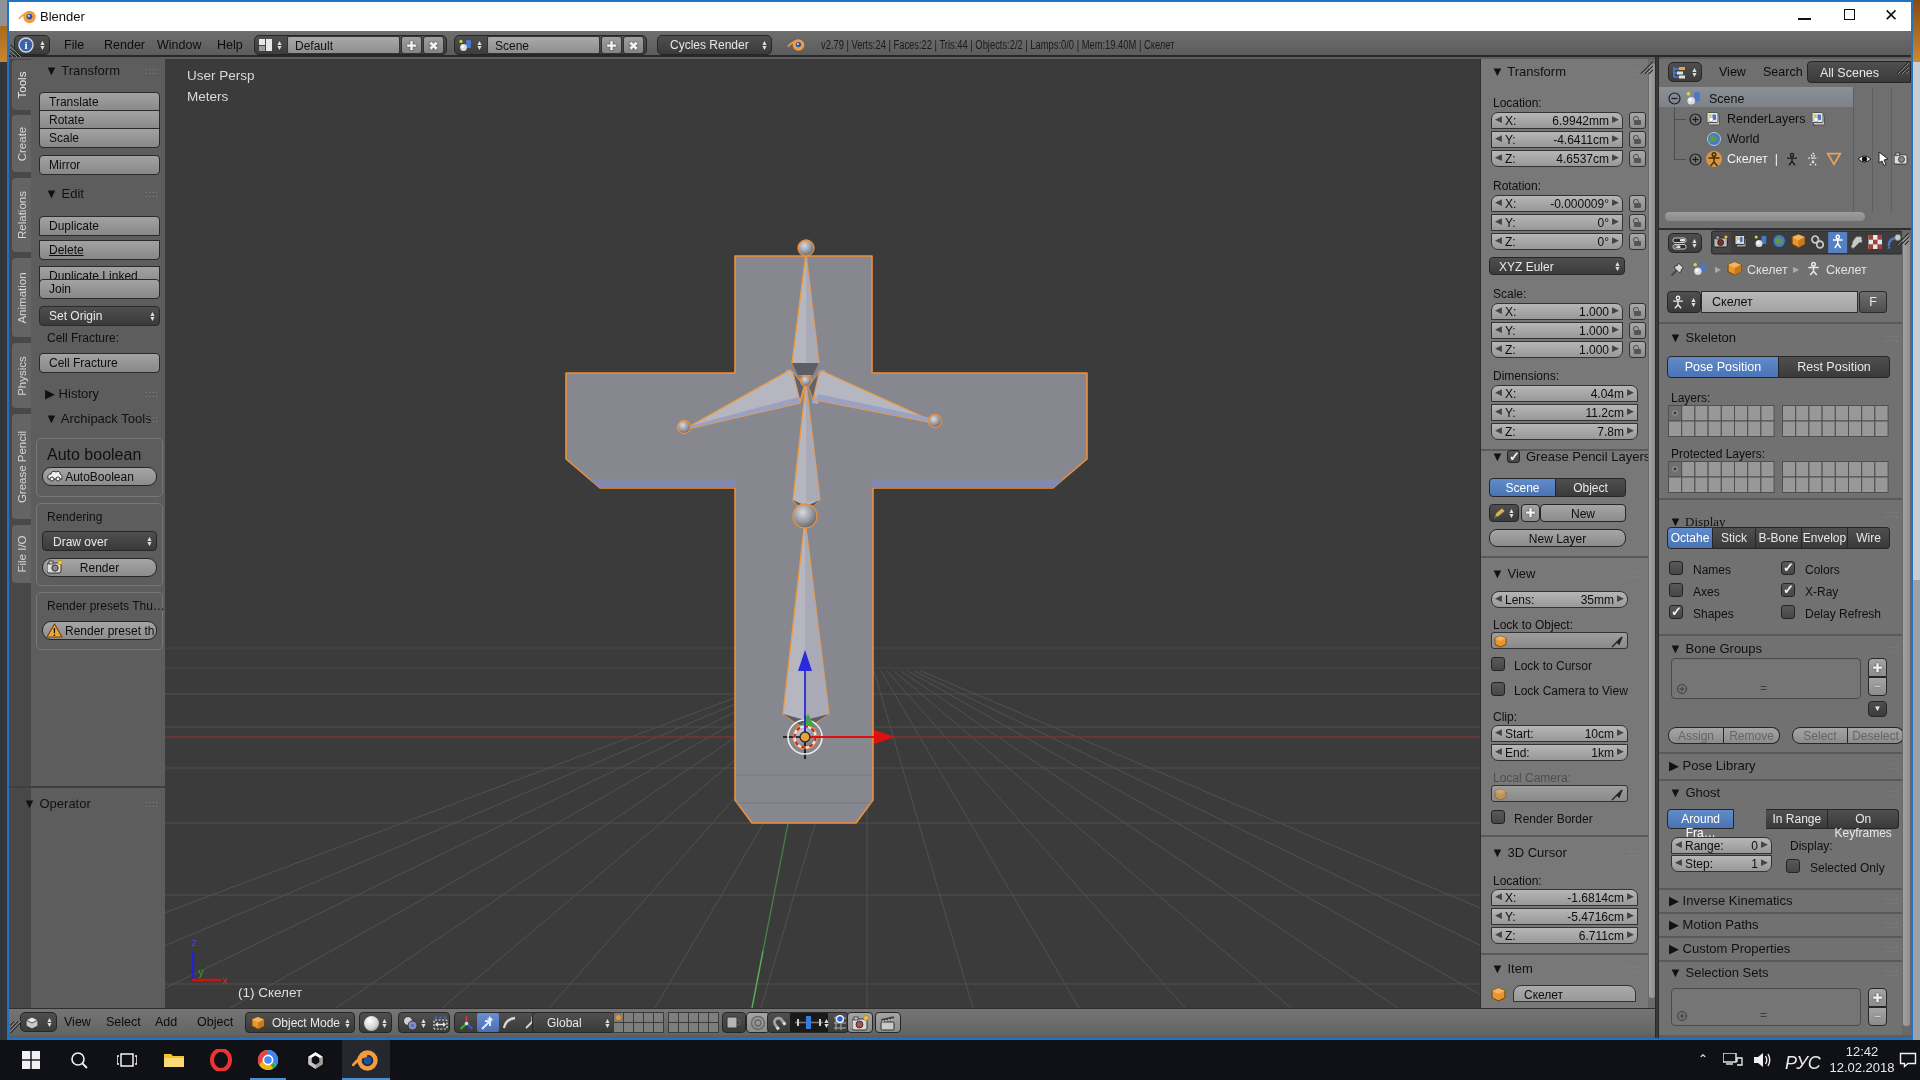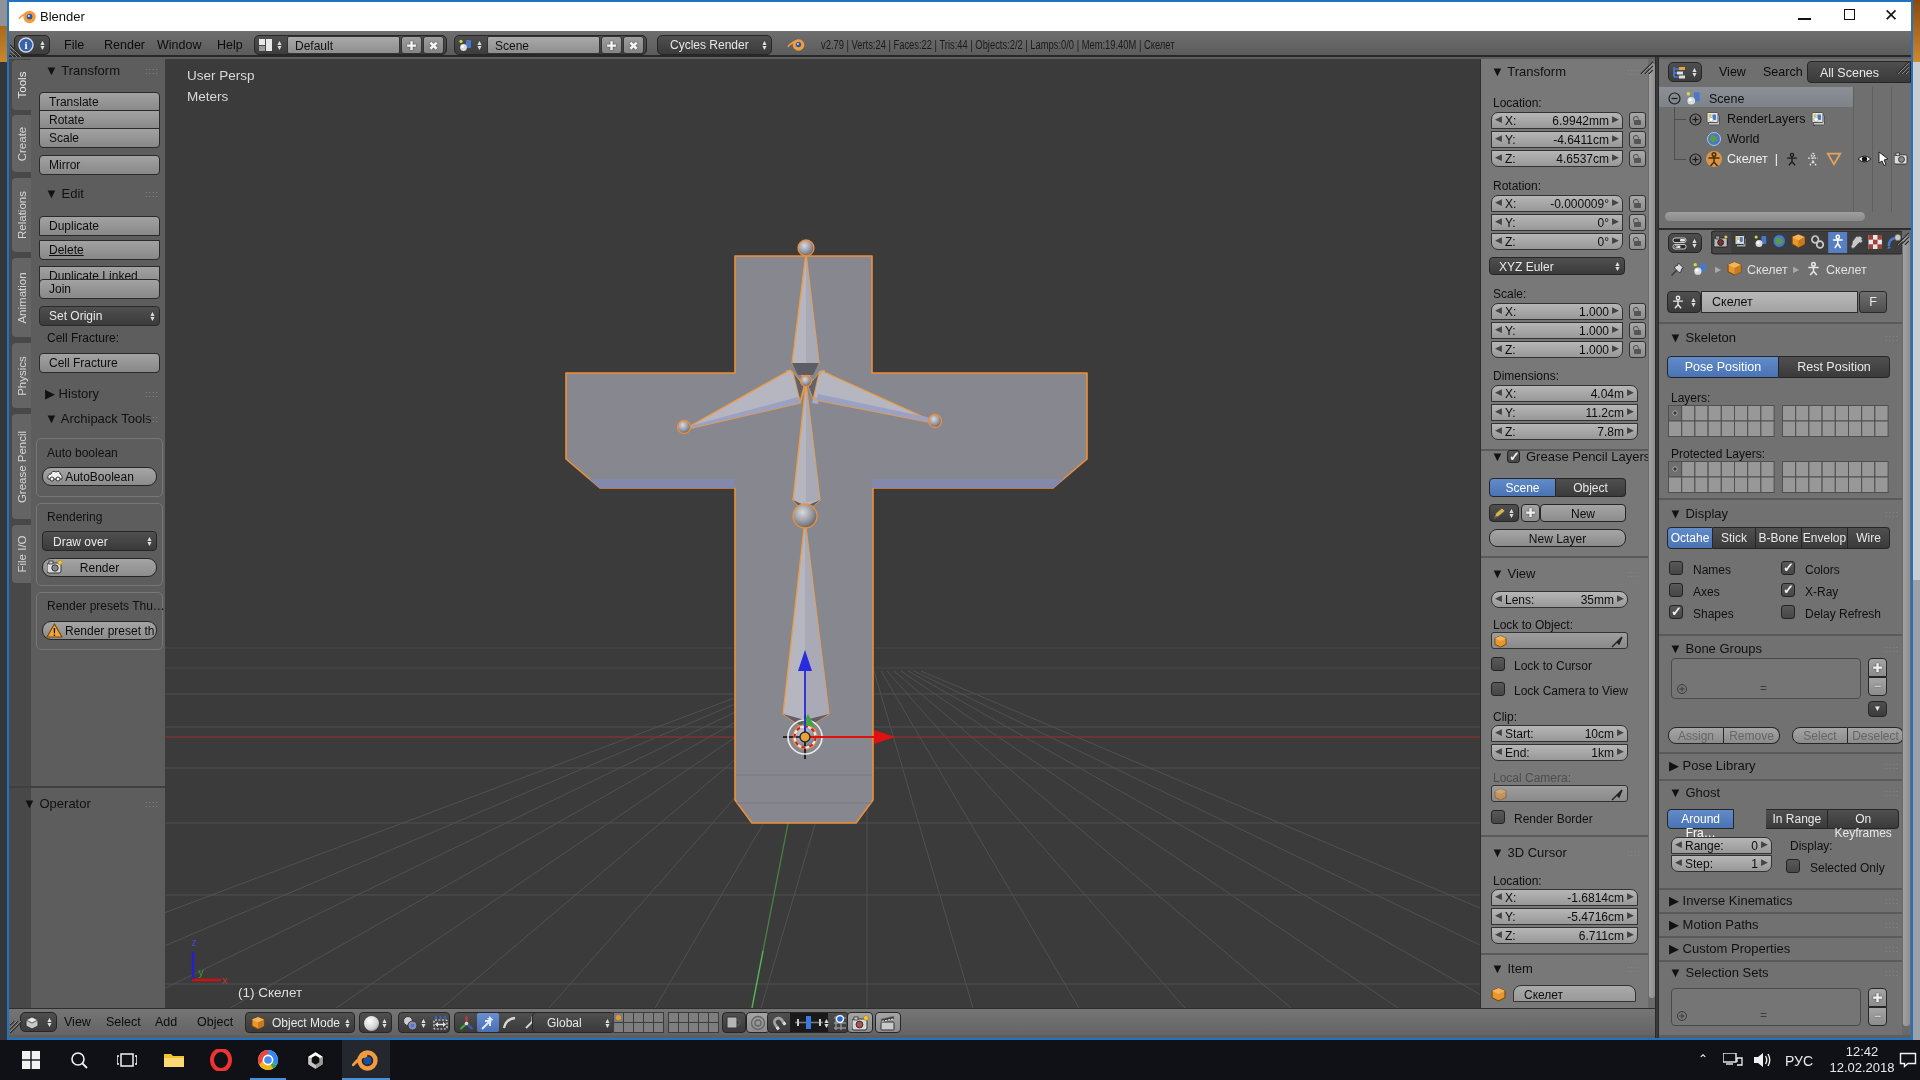--- a/index.html
+++ b/index.html
@@ -161,21 +161,21 @@
       <div class="tsbtn" style="top:181px;border-radius:0 0 4px 4px;text-decoration:underline;">Delete</div>
       <div class="tsbtn" style="top:220px;border-radius:4px;">Join</div>
       <div class="tsbtn bdark" style="top:247px;background:linear-gradient(#4f4f4f,#3a3a3a);color:#e8e8e8;border-radius:4px;">Set Origin<div class="updn">▲<br>▼</div></div>
       <div class="tophead" style="left:38px;top:272px;font-size:12px;color:#0f0f0f;">Cell Fracture:</div>
       <div class="tsbtn" style="top:294px;border-radius:4px;">Cell Fracture</div>
       <div class="tophead" style="left:36px;top:327px;">▶ History</div>
         <div class="drag" style="top:330px;">::::</div>
       <div class="tophead" style="left:36px;top:352px;">▼ Archipack Tools</div>
         <div class="drag" style="top:355px;">::::</div>
       <div class="tsbox" style="top:379px;height:59px;">
-        <div class="abs" style="left:10px;top:7px;font-size:12px;color:#101010;">Auto boolean</div>
+        <div class="abs" style="left:10px;top:7px;font-size:16px;color:#101010;">Auto boolean</div>
         <div class="bbtn abs" style="left:5px;top:28px;width:115px;height:19px;border-radius:9px;text-align:center;padding-top:2px;">AutoBoolean</div>
         <svg class="abs" style="left:10px;top:31px" width="16" height="12" viewBox="0 0 16 12">
             <path d="M1 9 Q0 4 4 4 Q5 0 9 2 Q13 0 13 4 Q16 5 15 9 Z" fill="#f0f0f0" stroke="#333" stroke-width="1"></path>
             <circle cx="5" cy="9" r="2" fill="#fff" stroke="#333"></circle>
             <circle cx="11" cy="9" r="2" fill="#fff" stroke="#333"></circle>
           </svg>
       </div>
       <div class="tsbox" style="top:444px;height:83px;">
         <div class="abs" style="left:10px;top:6px;font-size:12px;color:#101010;">Rendering</div>
         <div class="bdark abs" style="left:5px;top:27px;width:115px;height:20px;padding:3px 0 0 10px;">Draw over<div class="updn">▲<br>▼</div></div>
@@ -952,21 +952,21 @@
             <rect x="0.5" y="16.0" width="13.2" height="15.5" fill="#989898" stroke="#4f4f4f"></rect>
             <rect x="13.7" y="16.0" width="13.2" height="15.5" fill="#989898" stroke="#4f4f4f"></rect>
             <rect x="26.9" y="16.0" width="13.2" height="15.5" fill="#989898" stroke="#4f4f4f"></rect>
             <rect x="40.1" y="16.0" width="13.2" height="15.5" fill="#989898" stroke="#4f4f4f"></rect>
             <rect x="53.3" y="16.0" width="13.2" height="15.5" fill="#989898" stroke="#4f4f4f"></rect>
             <rect x="66.5" y="16.0" width="13.2" height="15.5" fill="#989898" stroke="#4f4f4f"></rect>
             <rect x="79.7" y="16.0" width="13.2" height="15.5" fill="#989898" stroke="#4f4f4f"></rect>
             <rect x="92.9" y="16.0" width="13.2" height="15.5" fill="#989898" stroke="#4f4f4f"></rect>
           </svg></div>
       <div class="abs" style="left:0;top:268px;width:244px;height:2px;background:#5a5a5a;"></div>
-      <div class="nhead" style="top:276px;">▼ Display</div>
+      <div class="nhead" style="top:284px;font-family:Liberation Serif, serif;">▼ Display</div>
         <div class="drag" style="top:279px;right:12px;">::::</div>
       <div class="abs" style="left:8px;top:297px;width:223px;height:22px;display:flex;font-size:12.5px;">
         <div class="bblue" style="width:46px;border-radius:4px 0 0 4px;text-align:center;padding-top:3px;">Octahe</div>
         <div class="bdark" style="width:43px;border-radius:0;border-left:none;text-align:center;padding-top:3px;">Stick</div>
         <div class="bdark" style="width:46px;border-radius:0;border-left:none;text-align:center;padding-top:3px;">B-Bone</div>
         <div class="bdark" style="width:46px;border-radius:0;border-left:none;text-align:center;padding-top:3px;">Envelop</div>
         <div class="bdark" style="width:42px;border-radius:0 4px 4px 0;border-left:none;text-align:center;padding-top:3px;">Wire</div>
       </div>
       <div class="cb" style="left:10px;top:331px;"></div>
         <div class="cblab" style="left:34px;top:333px;">Names</div>
@@ -1162,19 +1162,19 @@
     <div class="trayico" style="left:1698px;font-size:12px;">⌃</div>
     <svg class="abs" style="left:1723px;top:13px" width="20" height="15" viewBox="0 0 20 15">
         <rect x="0" y="0" width="13" height="9" fill="none" stroke="#f0f0f0" stroke-width="1.4"></rect>
         <line x1="3" y1="11" x2="10" y2="11" stroke="#f0f0f0" stroke-width="1.4"></line>
         <path d="M14 9 L14 5 L19 5 L19 12 L14 12" fill="none" stroke="#f0f0f0" stroke-width="1.3"></path>
       </svg>
     <svg class="abs" style="left:1753px;top:12px" width="20" height="16" viewBox="0 0 20 16">
         <path d="M1 5 L5 5 L10 1 L10 15 L5 11 L1 11 Z" fill="#f0f0f0"></path>
         <path d="M12.5 4 Q15 8 12.5 12 M15 2 Q18.5 8 15 14" stroke="#f0f0f0" stroke-width="1.4" fill="none"></path>
       </svg>
-    <div class="trayico" style="left:1785px;top:13px;font-size:14px;">РУС</div>
+    <div class="trayico" style="left:1785px;top:13px;font-size:18px;font-style:italic;">РУС</div>
     <div class="trayico" style="left:1827px;top:4px;width:70px;text-align:center;font-size:13px;line-height:16px;">12:42<br>12.02.2018</div>
     <svg class="abs" style="left:1899px;top:12px" width="18" height="16" viewBox="0 0 18 16">
         <path d="M1.5 1.5 L16.5 1.5 L16.5 11.5 L9 11.5 L5.5 14.5 L5.5 11.5 L1.5 11.5 Z" fill="#101116" stroke="#f2f2f2" stroke-width="1.4"></path>
       </svg>
   </div>
 </div>
 
 </body></html>

